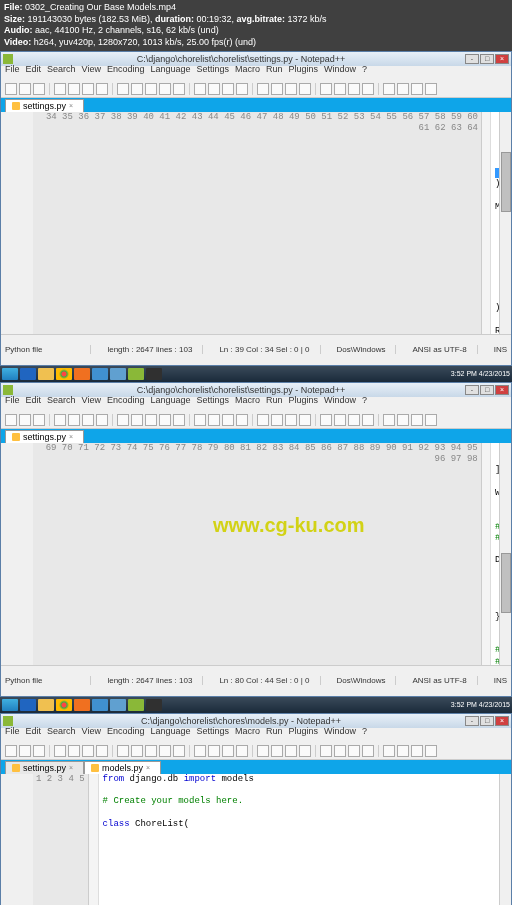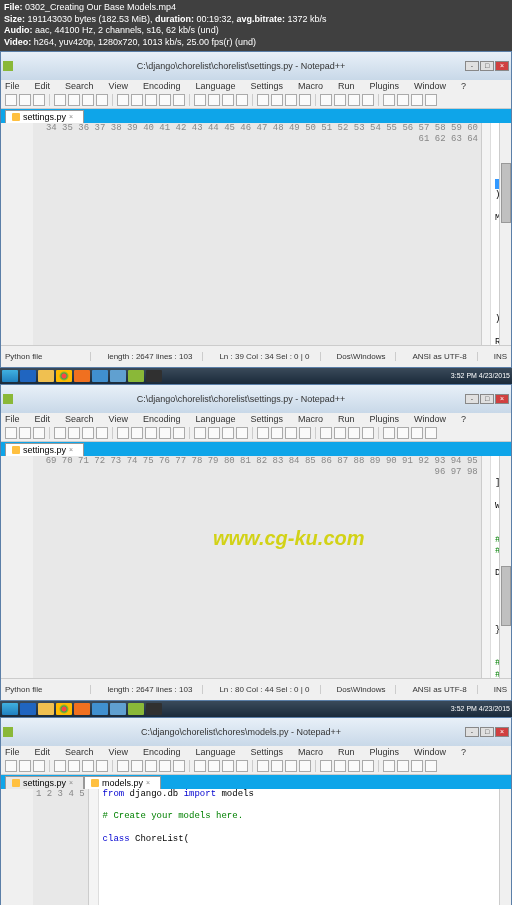--- a/index.html
+++ b/index.html
@@ -1,49 +1,49 @@
 <!DOCTYPE html>
 <html><head>
 <meta charset="utf-8">
 <style>
 * { margin: 0; padding: 0; box-sizing: border-box; }
 body { font-family: "Segoe UI", Tahoma, sans-serif; font-size: 9px; background: #000; width: 512px; }
 .video-info { background: #404040; color: #fff; padding: 2px 4px; font-size: 9px; line-height: 1.3; }
 .video-info .bold { font-weight: bold; }
 
 .npp-window { border: 1px solid #5b7fa8; background: #f0f0f0; }
-.titlebar { background: linear-gradient(#e8f0f8, #c8d8e8); height: 28px; display: flex; align-items: center; padding: 0 2px; font-size: 9px; color: #333; }
+.titlebar { background: linear-gradient(#e8f0f8, #c8d8e8); height: 14px; display: flex; align-items: center; padding: 0 2px; font-size: 9px; color: #333; }
 .titlebar-icon { width: 10px; height: 10px; background: #8ab838; margin-right: 4px; }
 .titlebar-text { flex: 1; text-align: center; }
 .win-btns { display: flex; gap: 1px; }
 .win-btn { width: 14px; height: 10px; border: 1px solid #888; background: #e0e0e0; font-size: 7px; text-align: center; line-height: 8px; }
 .win-btn.close { background: #d04040; color: #fff; }
 
-.menubar { background: #f0f0f0; height: 13px; display: flex; padding: 0 4px; font-size: 9px; color: #333; gap: 15px; align-items: center; }
+.menubar { background: #f0f0f0; height: 13px; display: flex; padding: 8px 4px; font-size: 9px; color: #333; gap: 6px; align-items: flex-end; }
 .menubar span { cursor: default; }
 
 .toolbar { background: #f0f0f0; height: 16px; display: flex; align-items: center; padding: 0 4px; gap: 2px; border-bottom: 1px solid #ccc; }
 .tool-icon { width: 12px; height: 12px; border: 1px solid #aaa; background: #fafafa; }
 .tool-sep { width: 1px; height: 12px; background: #ccc; margin: 0 2px; }
 
 .tabbar { background: #0ea5e9; height: 14px; display: flex; align-items: flex-end; padding: 0 4px; }
 .tab { background: #fff; border: 1px solid #999; border-bottom: none; padding: 1px 6px; font-size: 9px; display: flex; align-items: center; gap: 3px; }
 .tab.inactive { background: #e8e8e8; }
 .tab-icon { width: 8px; height: 8px; background: #ffc040; border-radius: 1px; }
 .tab-close { width: 8px; height: 8px; font-size: 7px; color: #888; }
 
 .editor { background: #fff; display: flex; font-family: "Courier New", monospace; font-size: 9px; line-height: 1.25; position: relative; margin-left: 32px; }
 .gutter { background: #e8e8e8; color: #888; text-align: right; padding: 0 3px; min-width: 18px; border-right: 1px solid #ccc; }
 .fold { width: 10px; background: #f4f4f4; border-right: 1px solid #ddd; }
 .code { flex: 1; padding: 0 4px; color: #000; white-space: pre; overflow: hidden; }
 .code .kw { color: #0000d0; }
 .code .cm { color: #008000; }
 .code .hl { background: #3399ff; color: #fff; }
 
-.statusbar { background: #f0f0f0; height: 22px; border-top: 1px solid #ccc; display: flex; align-items: center; font-size: 8px; color: #333; padding: 0 4px; gap: 10px; }
+.statusbar { background: #f0f0f0; height: 31px; border-top: 1px solid #ccc; display: flex; align-items: center; font-size: 8px; color: #333; padding: 0 4px; gap: 10px; }
 .statusbar .cell { border-left: 1px solid #ccc; padding-left: 16px; }
 .statusbar .first { flex: 0 0 auto; }
 .statusbar .spacer { flex: 1; }
 
 .taskbar { background: linear-gradient(#3a4a5a, #1a2a3a); height: 16px; display: flex; align-items: center; padding: 0 2px; gap: 2px; }
 .tb-icon { width: 16px; height: 12px; border-radius: 1px; }
 .tb-start { background: linear-gradient(#40b0e0, #2080c0); }
 .tb-ie { background: #2065c0; }
 .tb-folder { background: #f0c050; }
 .tb-chrome { background: radial-gradient(circle, #f44 20%, #4a4 30%, #fb0 50%); }
@@ -357,21 +357,21 @@
 
 USE_I18N = 
 
 USE_L10N = 
 
 USE_TZ = 
 </div>
     <div class="scrollbar">
         <div class="sb-thumb" style="height:60px;margin-top:110px;"></div>
       </div>
-    <div class="watermark" style="top:70px;left:180px;font-style:italic;">www.cg-ku.com</div>
+    <div class="watermark" style="top:70px;left:180px;">www.cg-ku.com</div>
   </div>
   <div class="statusbar">
     <span class="first">Python file</span>
     <span class="spacer"></span>
     <span class="cell">length : 2647   lines : 103</span>
     <span class="cell">Ln : 80   Col : 44   Sel : 0 | 0</span>
     <span class="cell">Dos\Windows</span>
     <span class="cell">ANSI as UTF-8</span>
     <span class="cell">INS</span>
   </div>

